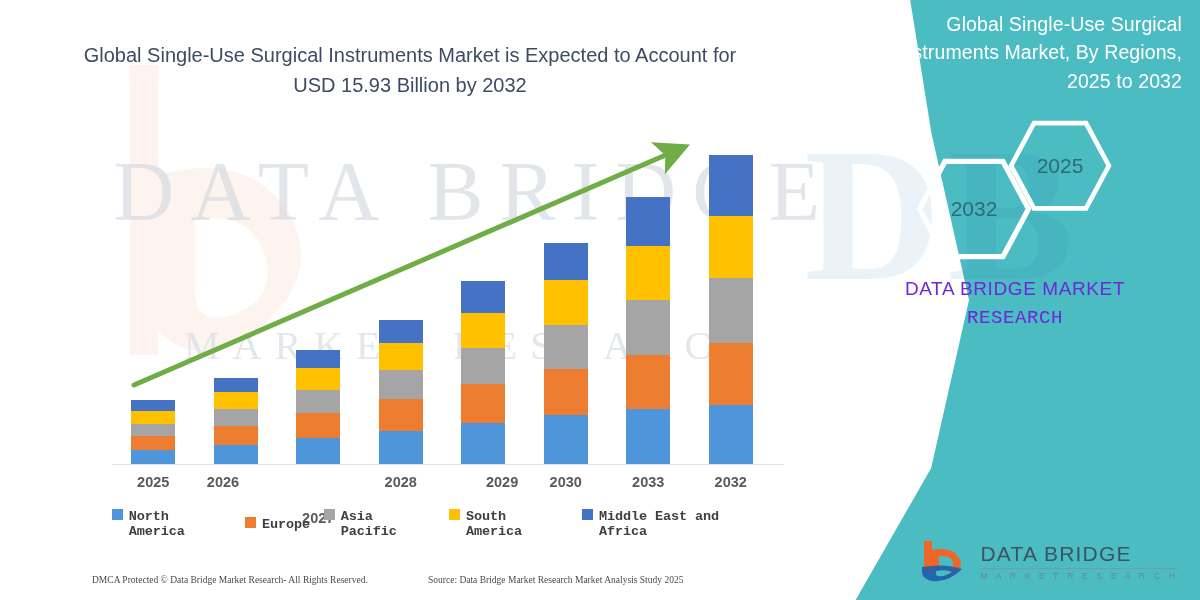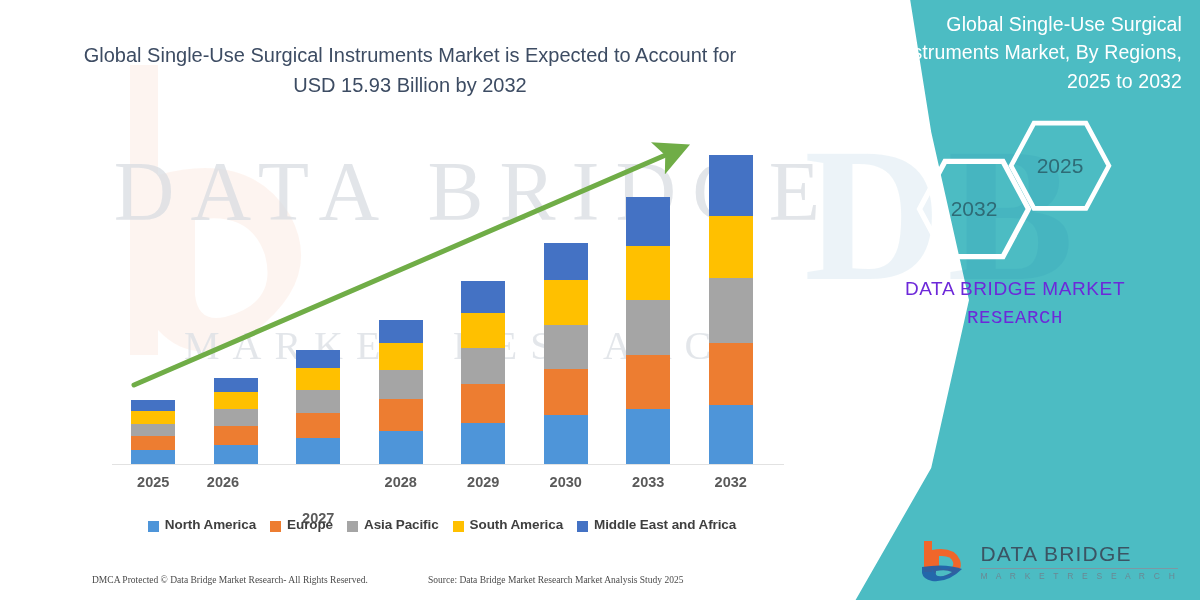--- a/index.html
+++ b/index.html
@@ -110,21 +110,21 @@
   }
   .xtick{
     position:absolute; width:70px; text-align:center;
     font-size:14.5px; font-weight:700; color:#5a5a5a;
   }
 
   #legend{
     position:absolute; left:112px; top:513px; width:660px; height:22px;
     display:flex; align-items:center; justify-content:center; gap:14px; z-index:3;
   }
-  .leg-item{ display:flex; align-items:flex-end; gap:6px; }
+  .leg-item{ display:flex; align-items:flex-start; gap:6px;font-family:Liberation Mono, monospace; }
   .leg-sw{ width:11px; height:11px; display:inline-block; }
   .leg-lb{ font-size:13.5px; font-weight:700; color:#3f3f3f; letter-spacing:-.1px; }
 
   #footer{
     position:absolute; left:0; top:570px; width:800px; height:20px; z-index:3;
     display:flex; align-items:center;
     font-family:"Liberation Serif", serif; font-size:9.5px; color:#4a4a4a;
   }
   #footer-left{ position:absolute; left:92px; }
   #footer-right{ position:absolute; left:428px; }
@@ -212,21 +212,21 @@
     </marker>
   </defs>
   <line x1="22" y1="255" x2="556" y2="24" stroke="#70ad47" stroke-width="5" stroke-linecap="round" marker-end="url(#ah)"></line>
 </svg>
 
 <div id="x-axis">
     <div class="xtick" style="left: 6.25px;">2025</div>
     <div class="xtick" style="left: 76px;">2026</div>
     <div class="xtick" style="left: 171.25px; margin-top: 36px;">2027</div>
     <div class="xtick" style="left: 253.75px;">2028</div>
-    <div class="xtick" style="left: 336.25px;">2029</div>
+    <div class="xtick" style="left: 336.25px; text-align: right;">2029</div>
     <div class="xtick" style="left: 418.75px;">2030</div>
     <div class="xtick" style="left: 501.25px;">2033</div>
     <div class="xtick" style="left: 583.75px;">2032</div>
   </div>
 
 <div id="legend">
     <div class="leg-item">
       <span class="leg-sw" style="background: rgb(78, 149, 217);"></span>
       <span class="leg-lb">North America</span>
     </div>

